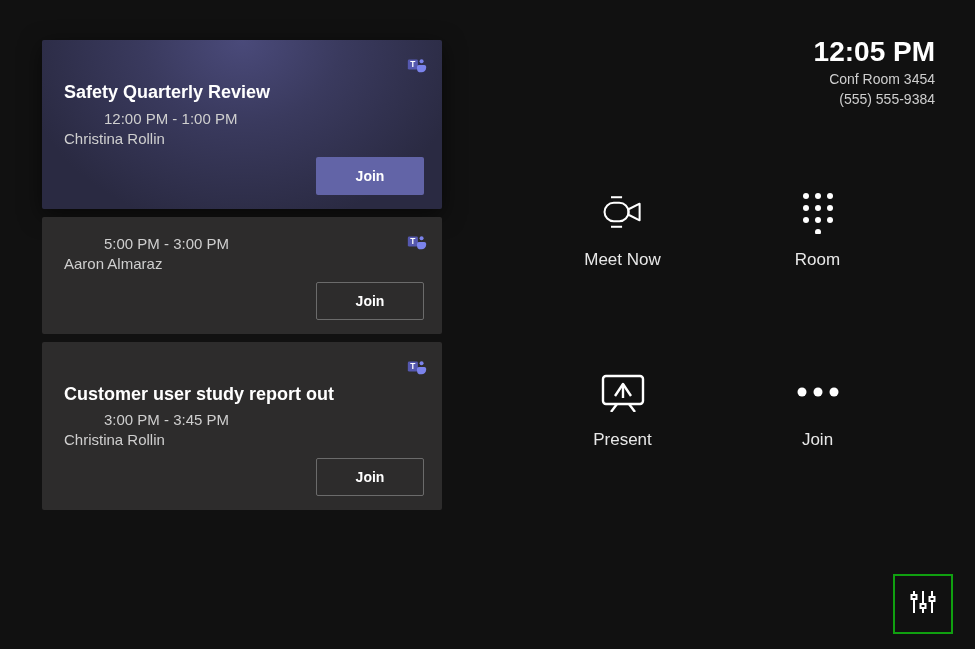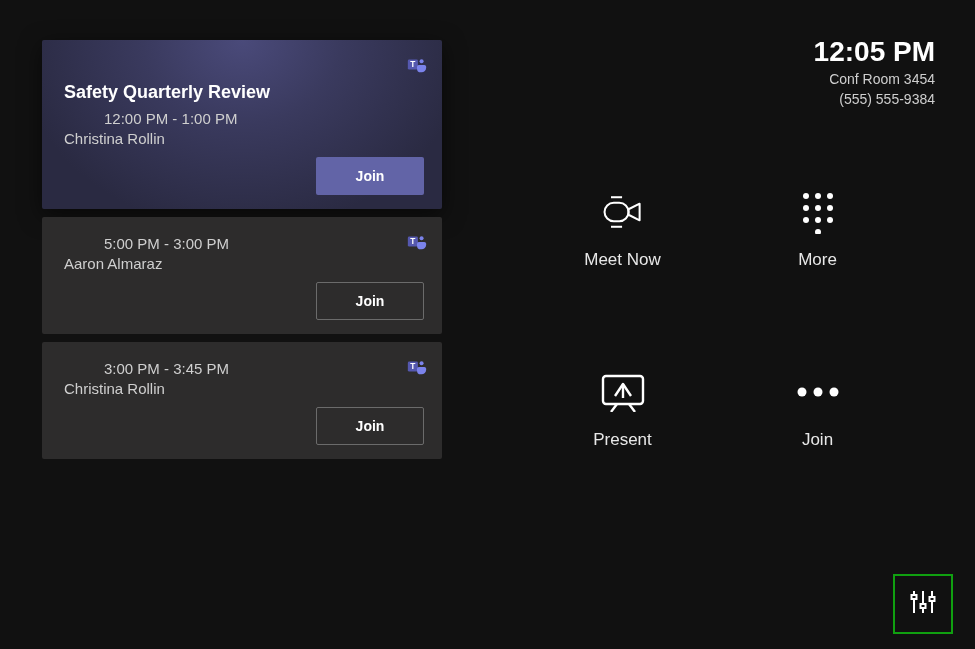--- a/index.html
+++ b/index.html
@@ -178,20 +178,21 @@
 
   <div class="meeting-card">
     <span class="teams-badge">
       <svg viewBox="0 0 24 24" width="22" height="22">
           <rect x="2" y="6" width="11" height="11" rx="1.5" fill="#5558af"></rect>
           <text x="7.5" y="14.5" text-anchor="middle" fill="#fff" font-size="9" font-family="Arial" font-weight="700">T</text>
           <circle cx="17" cy="8" r="2.2" fill="#7b83eb"></circle>
           <path d="M14 12 h6 a2 2 0 0 1 2 2 v1 a5 5 0 0 1 -5 5 h-1 a4 4 0 0 1 -4 -4 v-2 a2 2 0 0 1 2 -2 z" fill="#7b83eb"></path>
         </svg>
     </span>
+    <div class="meeting-title">Customer user study report out</div>
     <div class="meeting-time">3:00 PM - 3:45 PM</div>
     <div class="meeting-organizer">Christina Rollin</div>
     <div class="join-row">
       <button class="join-button">Join</button>
     </div>
   </div>
 
 </div>
 
 <div class="info-top">
@@ -222,21 +223,21 @@
           <circle cx="32" cy="6" r="3"></circle>
         <circle cx="8" cy="18" r="3"></circle>
           <circle cx="20" cy="18" r="3"></circle>
           <circle cx="32" cy="18" r="3"></circle>
         <circle cx="8" cy="30" r="3"></circle>
           <circle cx="20" cy="30" r="3"></circle>
           <circle cx="32" cy="30" r="3"></circle>
         <circle cx="20" cy="42" r="3"></circle>
       </svg>
     </div>
-    <div class="action-label">More</div>
+    <div class="action-label">Room</div>
   </div>
 
   <div class="action-item">
     <div class="action-icon">
       <svg width="48" height="40" viewBox="0 0 48 40" fill="none" stroke="#fff" stroke-width="2.4">
         <rect x="4" y="4" width="40" height="28" rx="3"></rect>
         <path d="M18 32 L12 40 M30 32 L36 40"></path>
         <path d="M16 24 L24 12 L32 24" stroke-linejoin="round" fill="none"></path>
         <line x1="24" y1="12" x2="24" y2="26"></line>
       </svg>

